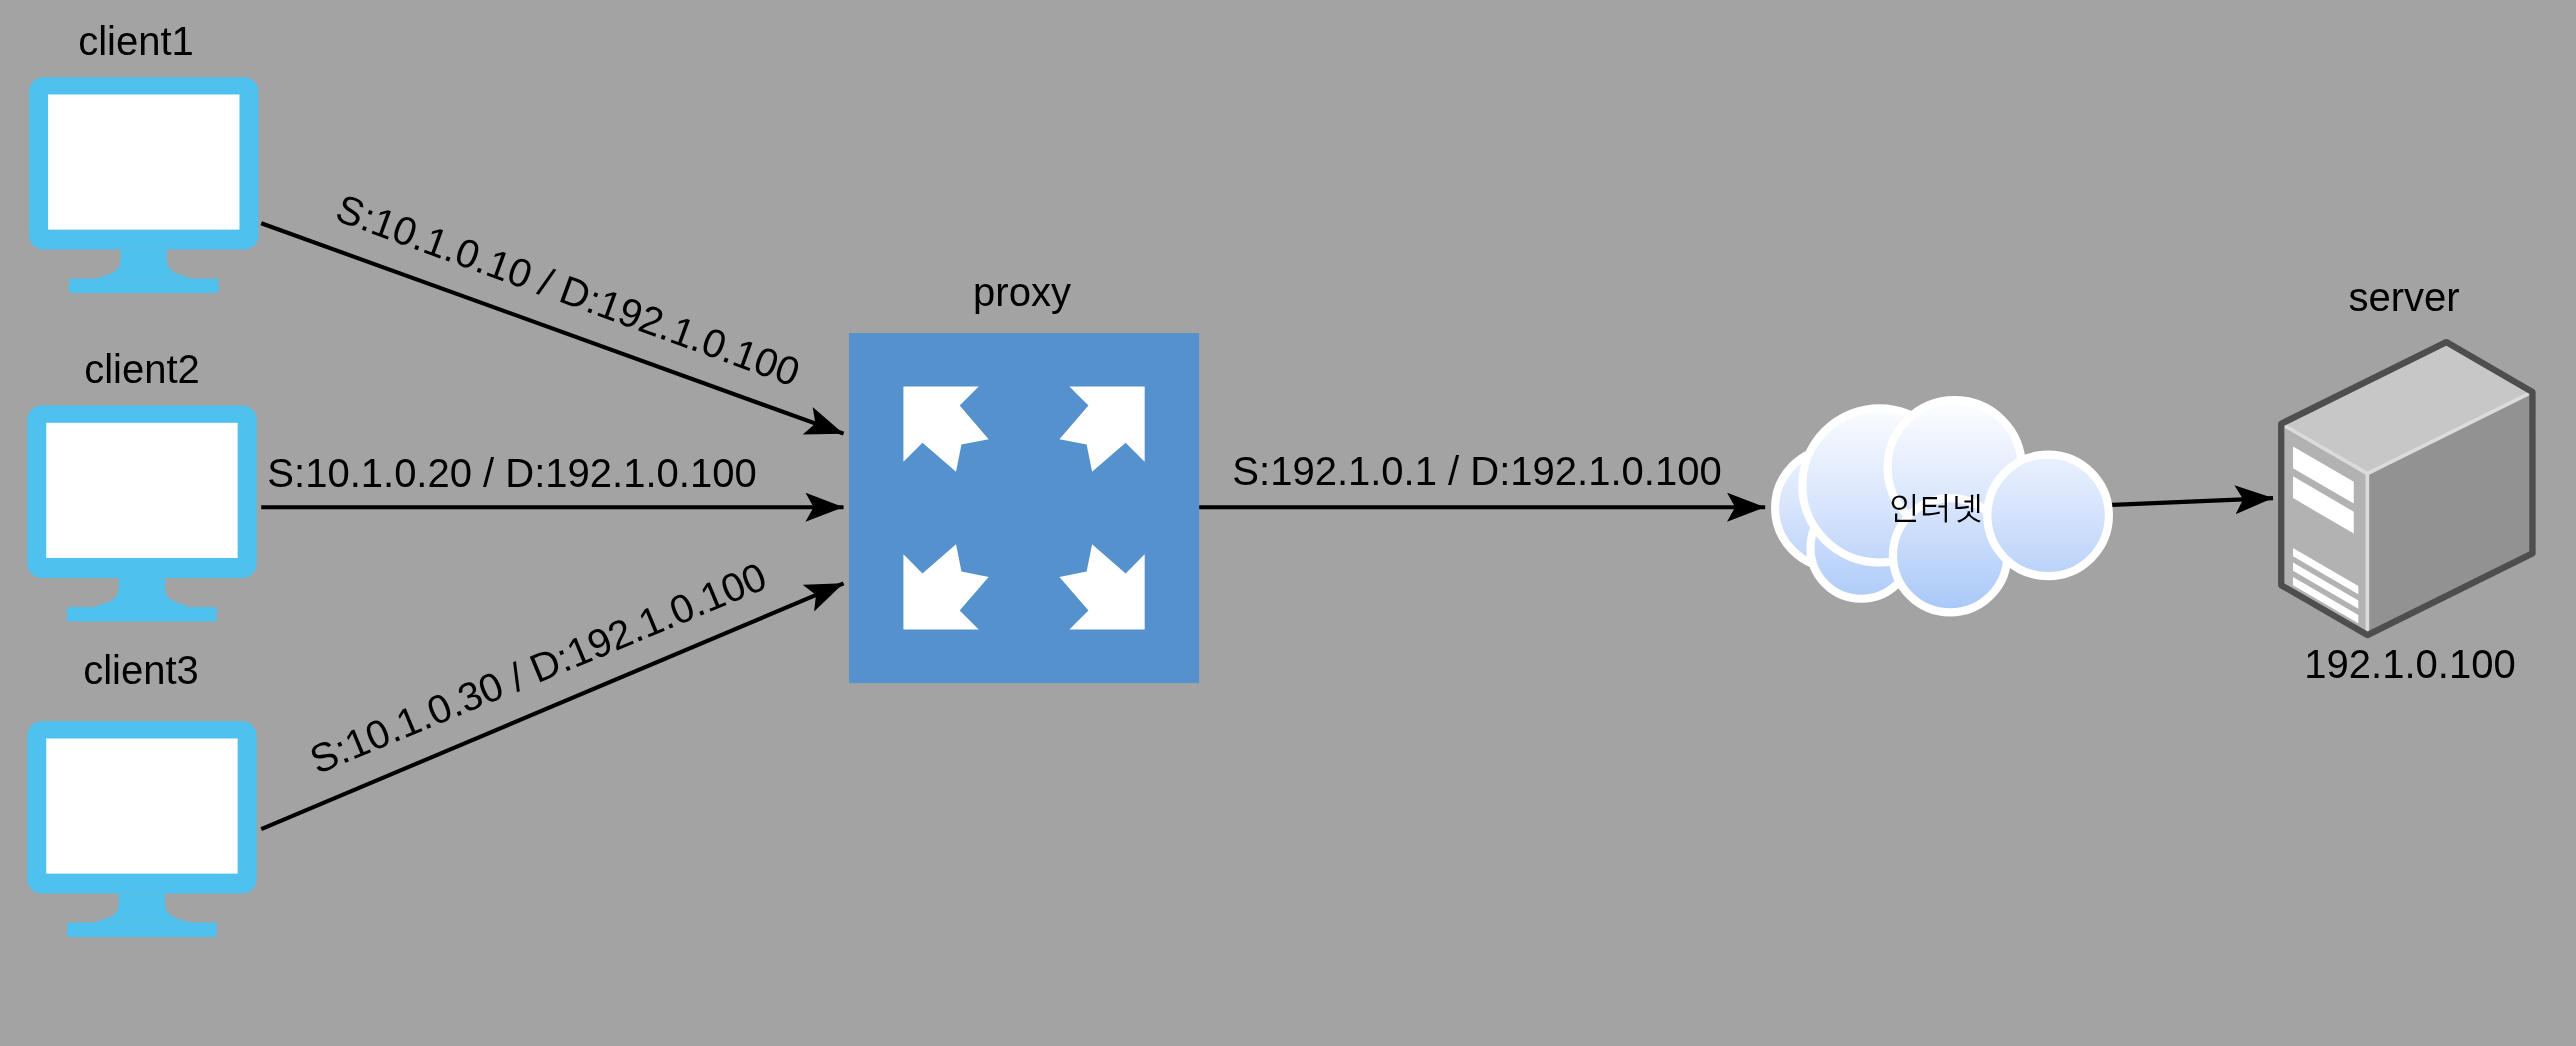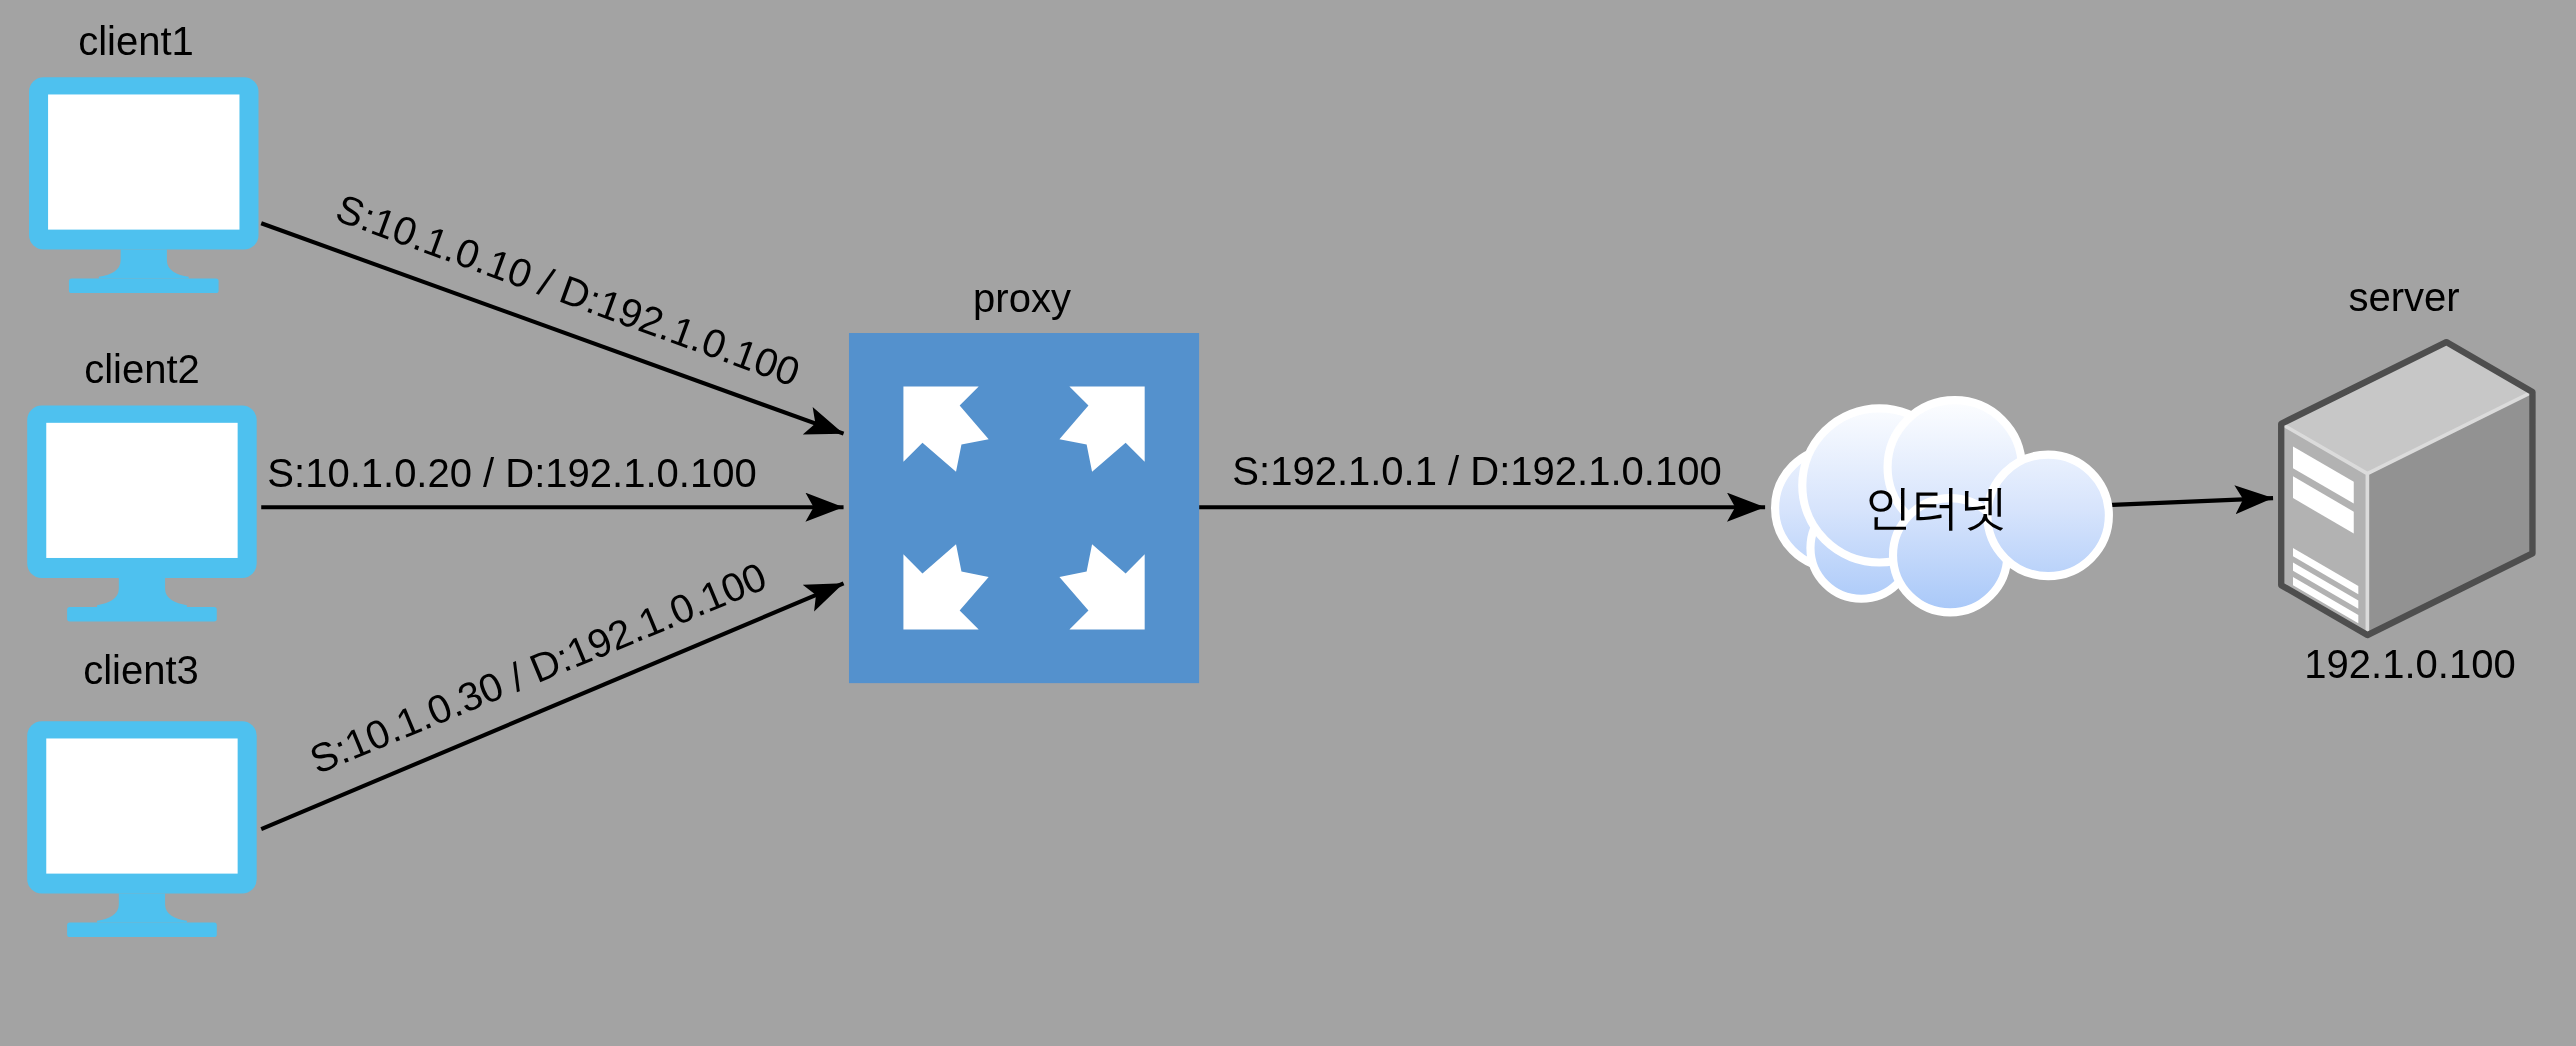--- a/index.html
+++ b/index.html
@@ -1,21 +1,21 @@
 <!DOCTYPE html>
 <html style="--monitor: #4EC1EF; --proxyBox: #5491CD; --cloudTop: #FDFEFF; --cloudMid: #D7E4FC; --cloudBottom: #A5C6F8; --serverTop: #C7C7C7; --serverFront: #B2B2B2; --serverRight: #929292; --serverOutline: #4E4E4E; --line: #000000;font-size:14.5px"><head>
 <meta charset="utf-8">
 <style>
   html,body{margin:0;padding:0;background:#fff;}
   #canvas{position:relative;width:2576px;height:1047px;background:#a3a3a3;overflow:hidden;
           font-family:"Liberation Sans",sans-serif;}
   #diagram-svg{position:absolute;left:0;top:0;}
   .lbl{position:absolute;font-size:40px;line-height:1.1;color:#000;white-space:nowrap;
        transform:translate(-50%,-50%);}
-  .lbl.kr{font-size:48px;}
+  .lbl.kr{font-size:32px;}
   .rot20{transform:translate(-50%,-50%) rotate(20deg);}
   .rotm23{transform:translate(-50%,-50%) rotate(-22.5deg);}
 </style>
 </head>
 <body>
 
 <div id="canvas">
 
   <svg id="diagram-svg" width="2576" height="1047" viewBox="0 0 2840 1154">
     <defs>
@@ -82,21 +82,21 @@
         <path d="M2528,636 l72,42 l0,9 l-72,-42 Z"></path>
       </g>
       <polygon points="2515,467 2697,377 2792,432 2792,610 2610,700 2515,645" fill="none" style="stroke:var(--serverOutline,#4E4E4E)" stroke-width="7" stroke-linejoin="round"></polygon>
     </g>
   </svg>
 
   <div class="lbl" style="left:136px;top:41px">client1</div>
   <div class="lbl" style="left:142px;top:369px">client2</div>
   <div class="lbl" style="left:141px;top:670px">client3</div>
 
-  <div class="lbl" style="left:1022px;top:298px">proxy</div>
+  <div class="lbl" style="left:1022px;top:292px">proxy</div>
 
   <div class="lbl kr" style="left:1936px;top:508px">인터넷</div>
 
   <div class="lbl" style="left:2404px;top:297px">server</div>
   <div class="lbl" style="left:2410px;top:664px">192.1.0.100</div>
 
   <div class="lbl rot20" style="left:568px;top:290px">S:10.1.0.10 / D:192.1.0.100</div>
   <div class="lbl" style="left:512px;top:473px">S:10.1.0.20 / D:192.1.0.100</div>
   <div class="lbl rotm23" style="left:538px;top:668px">S:10.1.0.30 / D:192.1.0.100</div>
   <div class="lbl" style="left:1477px;top:471px">S:192.1.0.1 / D:192.1.0.100</div>

